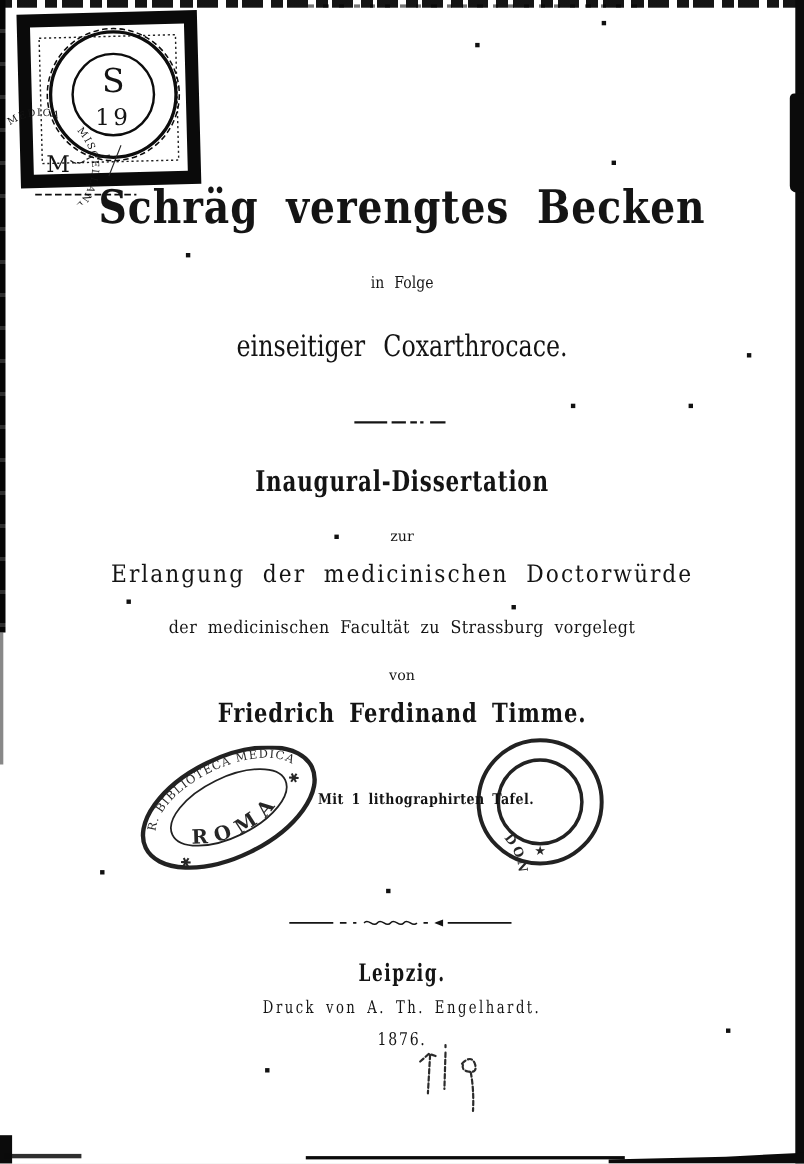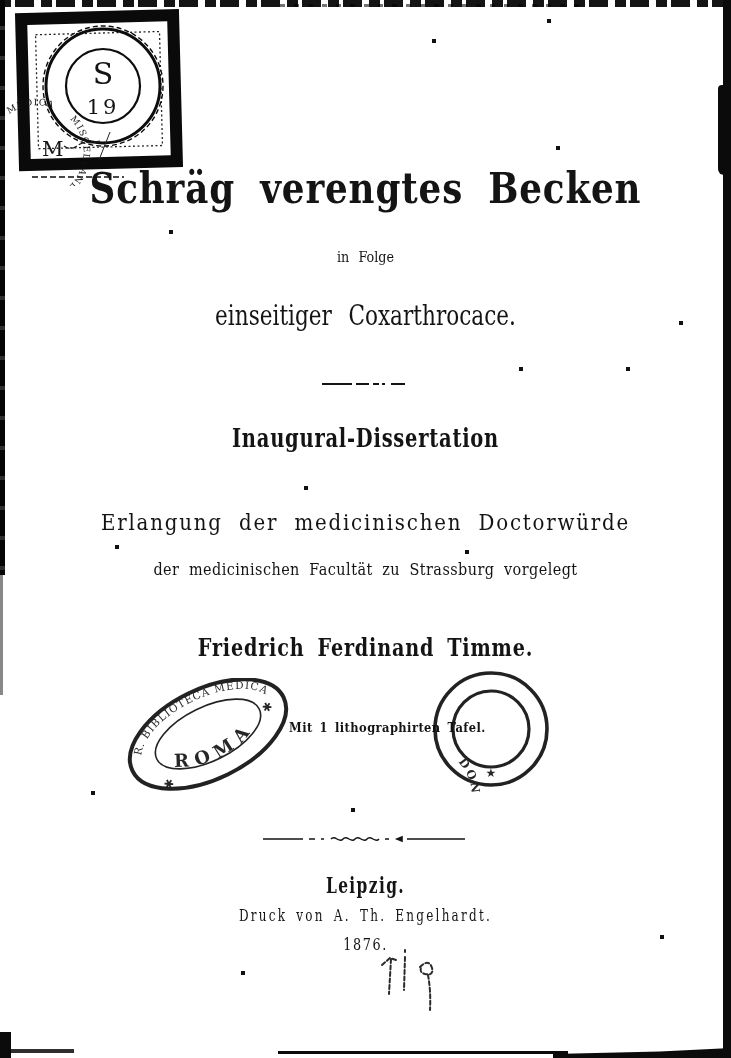--- a/index.html
+++ b/index.html
@@ -88,22 +88,24 @@
 
   <div class="c b main-title scx85">Schräg verengtes Becken</div>
   <div class="c connector scx85">in Folge</div>
   <div class="c subtitle scx80">einseitiger Coxarthrocace.</div>
 
   <svg class="abs rule1" viewBox="0 0 86 6">
     <path d="M0 3 h30 M34 3 h13 M51 3 h6 M60 3 h3 M69 3 h14" stroke="#141414" stroke-width="2" fill="none"></path>
   </svg>
 
   <div class="c b heading scx75">Inaugural-Dissertation</div>
+  <div class="c zur">zur</div>
   <div class="c purpose scx90">Erlangung der medicinischen Doctorwürde</div>
   <div class="c faculty scx90">der medicinischen Facultät zu Strassburg vorgelegt</div>
+  <div class="c von">von</div>
   <div class="c b author scx80">Friedrich Ferdinand Timme.</div>
 
   <div class="abs b plate-note">Mit 1 lithographirten Tafel.</div>
 
   <svg class="abs stamp" style="left:110px;top:678px;" width="196" height="116" viewBox="0 0 196 116">
     <g transform="rotate(-26 98 56)">
       <ellipse cx="98" cy="56" rx="84" ry="45" fill="none" stroke="#101010" stroke-width="4"></ellipse>
       <ellipse cx="98" cy="56" rx="57" ry="27" fill="none" stroke="#101010" stroke-width="1.6"></ellipse>
       <path id="oval-top" d="M26 56 A 72 36 0 0 1 170 56" fill="none"></path>
       <path id="oval-bottom" d="M46 56 A 52 26 0 0 0 150 56" fill="none"></path>

